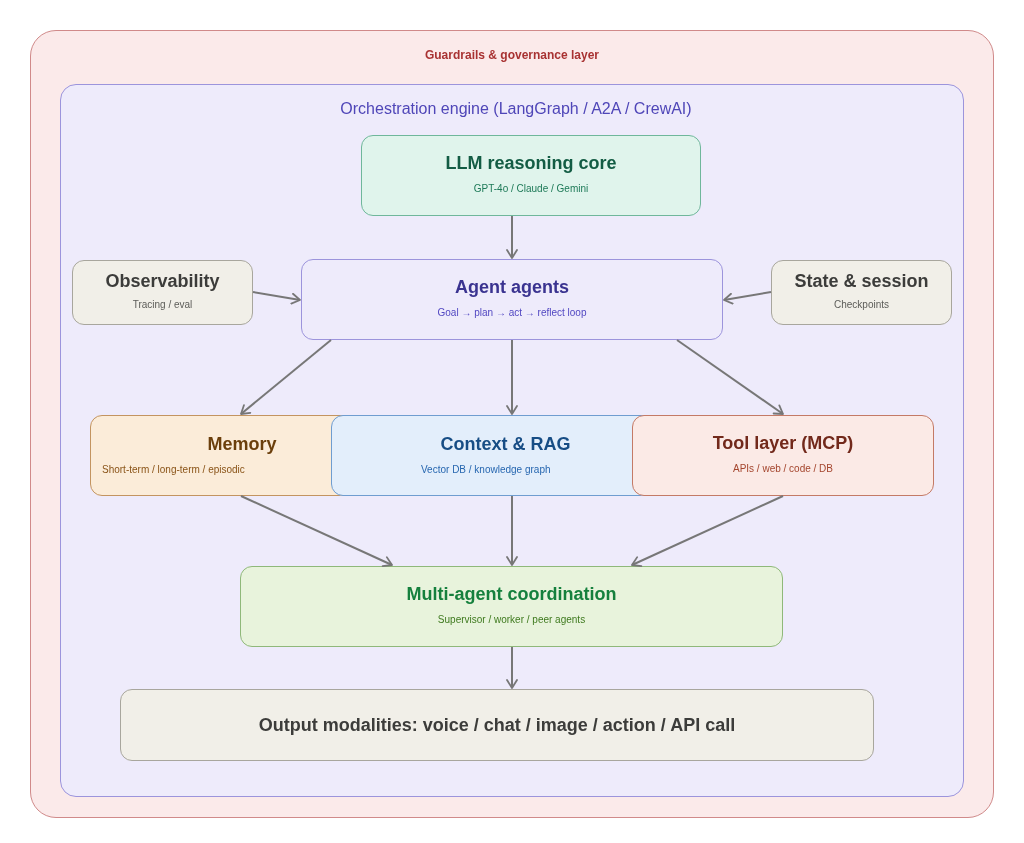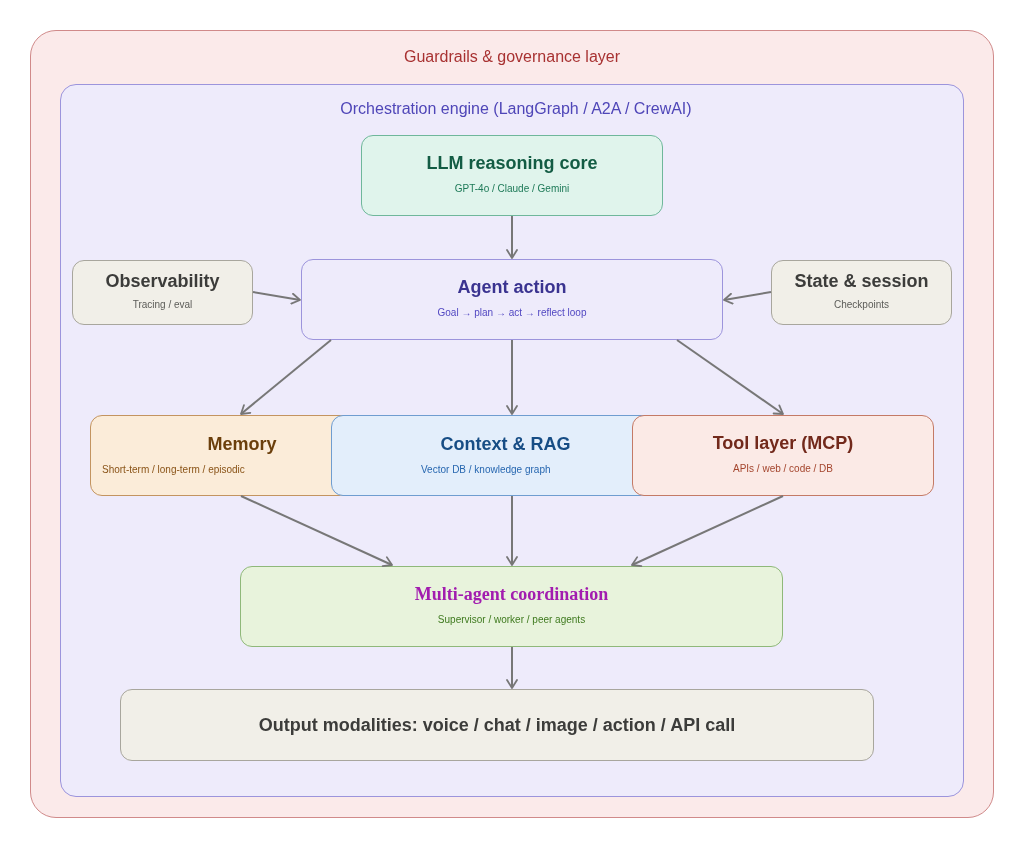--- a/index.html
+++ b/index.html
@@ -1,43 +1,43 @@
 <!DOCTYPE html>
 <html><head>
 <meta charset="utf-8">
 <style>
   html, body { margin:0; padding:0; background:#ffffff; }
   body { width:1024px; height:843px; position:relative; overflow:hidden; font-family:"Liberation Sans", "DejaVu Sans", sans-serif; }
   .layer { position:absolute; box-sizing:border-box; }
   .outer { left:30px; top:30px; width:964px; height:788px; background:#fbeaea; border:1.5px solid #d08a8a; border-radius:26px; }
-  .outer-label { position:absolute; left:0; right:0; top:17px; text-align:center; color:#a83232; font-size:16px; }
+  .outer-label { position:absolute; left:0; right:0; top:17px; text-align:center; color:#a83232; font-size:12px;font-weight:bold; }
   .inner { left:60px; top:84px; width:904px; height:713px; background:#eeebfb; border:1.5px solid #9c94dc; border-radius:16px; }
   .inner-label { position:absolute; left:8px; right:0; top:15px; text-align:center; color:#4f46b8; font-size:16px; }
   .box { position:absolute; box-sizing:border-box; border-radius:12px; display:flex; flex-direction:column; align-items:center; justify-content:center; text-align:center; overflow:hidden; white-space:nowrap; }
   .box .title { font-size:18px; font-weight:bold; line-height:24px; }
   .box .sub { font-size:10px; line-height:22px; margin-top:3px; }
-  .llm { left:361px; top:135px; width:302px; height:81px; background:#e0f4ec; border:1.5px solid #6fb79b; }
+  .llm { left:361px; top:135px; width:340px; height:81px; background:#e0f4ec; border:1.5px solid #6fb79b; }
   .llm .title { color:#135c44; } .llm .sub { color:#1e7a58; }
   .obs { left:72px; top:260px; width:181px; height:65px; background:#f1efe8; border:1.5px solid #a8a69d; }
   .obs .title, .state .title { color:#3c3c3a; } .obs .sub, .state .sub { color:#5c5c58; margin-top:1px; }
   .state { left:771px; top:260px; width:181px; height:65px; background:#f1efe8; border:1.5px solid #a8a69d; }
   .harness { left:301px; top:259px; width:422px; height:81px; background:#eeebfb; border:1.5px solid #9c94dc; }
   .harness .title { color:#3a3390; } .harness .sub { color:#5248c2; }
   .mem { left:90px; top:415px; width:283px; height:81px; background:#fbecd9; border:1.5px solid #c39460; justify-content:center; }
   .mem .inner-wrap { position:absolute; left:0; width:283px; top:0; height:81px; display:flex; flex-direction:column; justify-content:center; }
   .mem .title { color:#6b3f0c; text-align:center; padding-left:19px; }
   .mem .sub { color:#8a5418; text-align:left; padding-left:11px; }
   .ctx { left:331px; top:415px; width:343px; height:81px; background:#e3eefb; border:1.5px solid #6f9dd0; z-index:2; }
   .ctx .title { color:#174d85; } .ctx .sub { color:#2767b0; }
   .ctx .inner-wrap { position:absolute; left:2px; top:0; width:343px; height:81px; display:flex; flex-direction:column; justify-content:center; }
   .ctx .sub { text-align:left; padding-left:87px; }
   .tool { left:632px; top:415px; width:302px; height:81px; background:#fbeae6; border:1.5px solid #c47a66; z-index:3; }
   .tool .title { color:#72291b; } .tool .sub { color:#a4452d; }
   .multi { left:240px; top:566px; width:543px; height:81px; background:#e8f3dc; border:1.5px solid #8fb87a; }
-  .multi .title { color:#a21caf; font-weight:bold;font-family:Liberation Serif, serif; } .multi .sub { color:#3f7a1f; }
+  .multi .title { color:#15803d; font-weight:bold; } .multi .sub { color:#3f7a1f; }
   .output { left:120px; top:689px; width:754px; height:72px; background:#f1efe8; border:1.5px solid #a8a69d; }
   .output .title { color:#3c3c3a; font-size:18px; font-weight:bold; }
   svg.arrows { position:absolute; left:0; top:0; width:1024px; height:843px; pointer-events:none; z-index:5; }
 </style>
 </head>
 <body>
 
 <div class="layer outer">
   <div class="outer-label">Guardrails &amp; governance layer</div>
 </div>
@@ -50,21 +50,21 @@
   <div class="title">LLM reasoning core</div>
   <div class="sub">GPT-4o / Claude / Gemini</div>
 </div>
 
 <div class="box obs">
   <div class="title">Observability</div>
   <div class="sub">Tracing / eval</div>
 </div>
 
 <div class="box harness">
-  <div class="title">Agent action</div>
+  <div class="title">Agent agents</div>
   <div class="sub">Goal → plan → act → reflect loop</div>
 </div>
 
 <div class="box state">
   <div class="title">State &amp; session</div>
   <div class="sub">Checkpoints</div>
 </div>
 
 <div class="box mem">
   <div class="inner-wrap">

